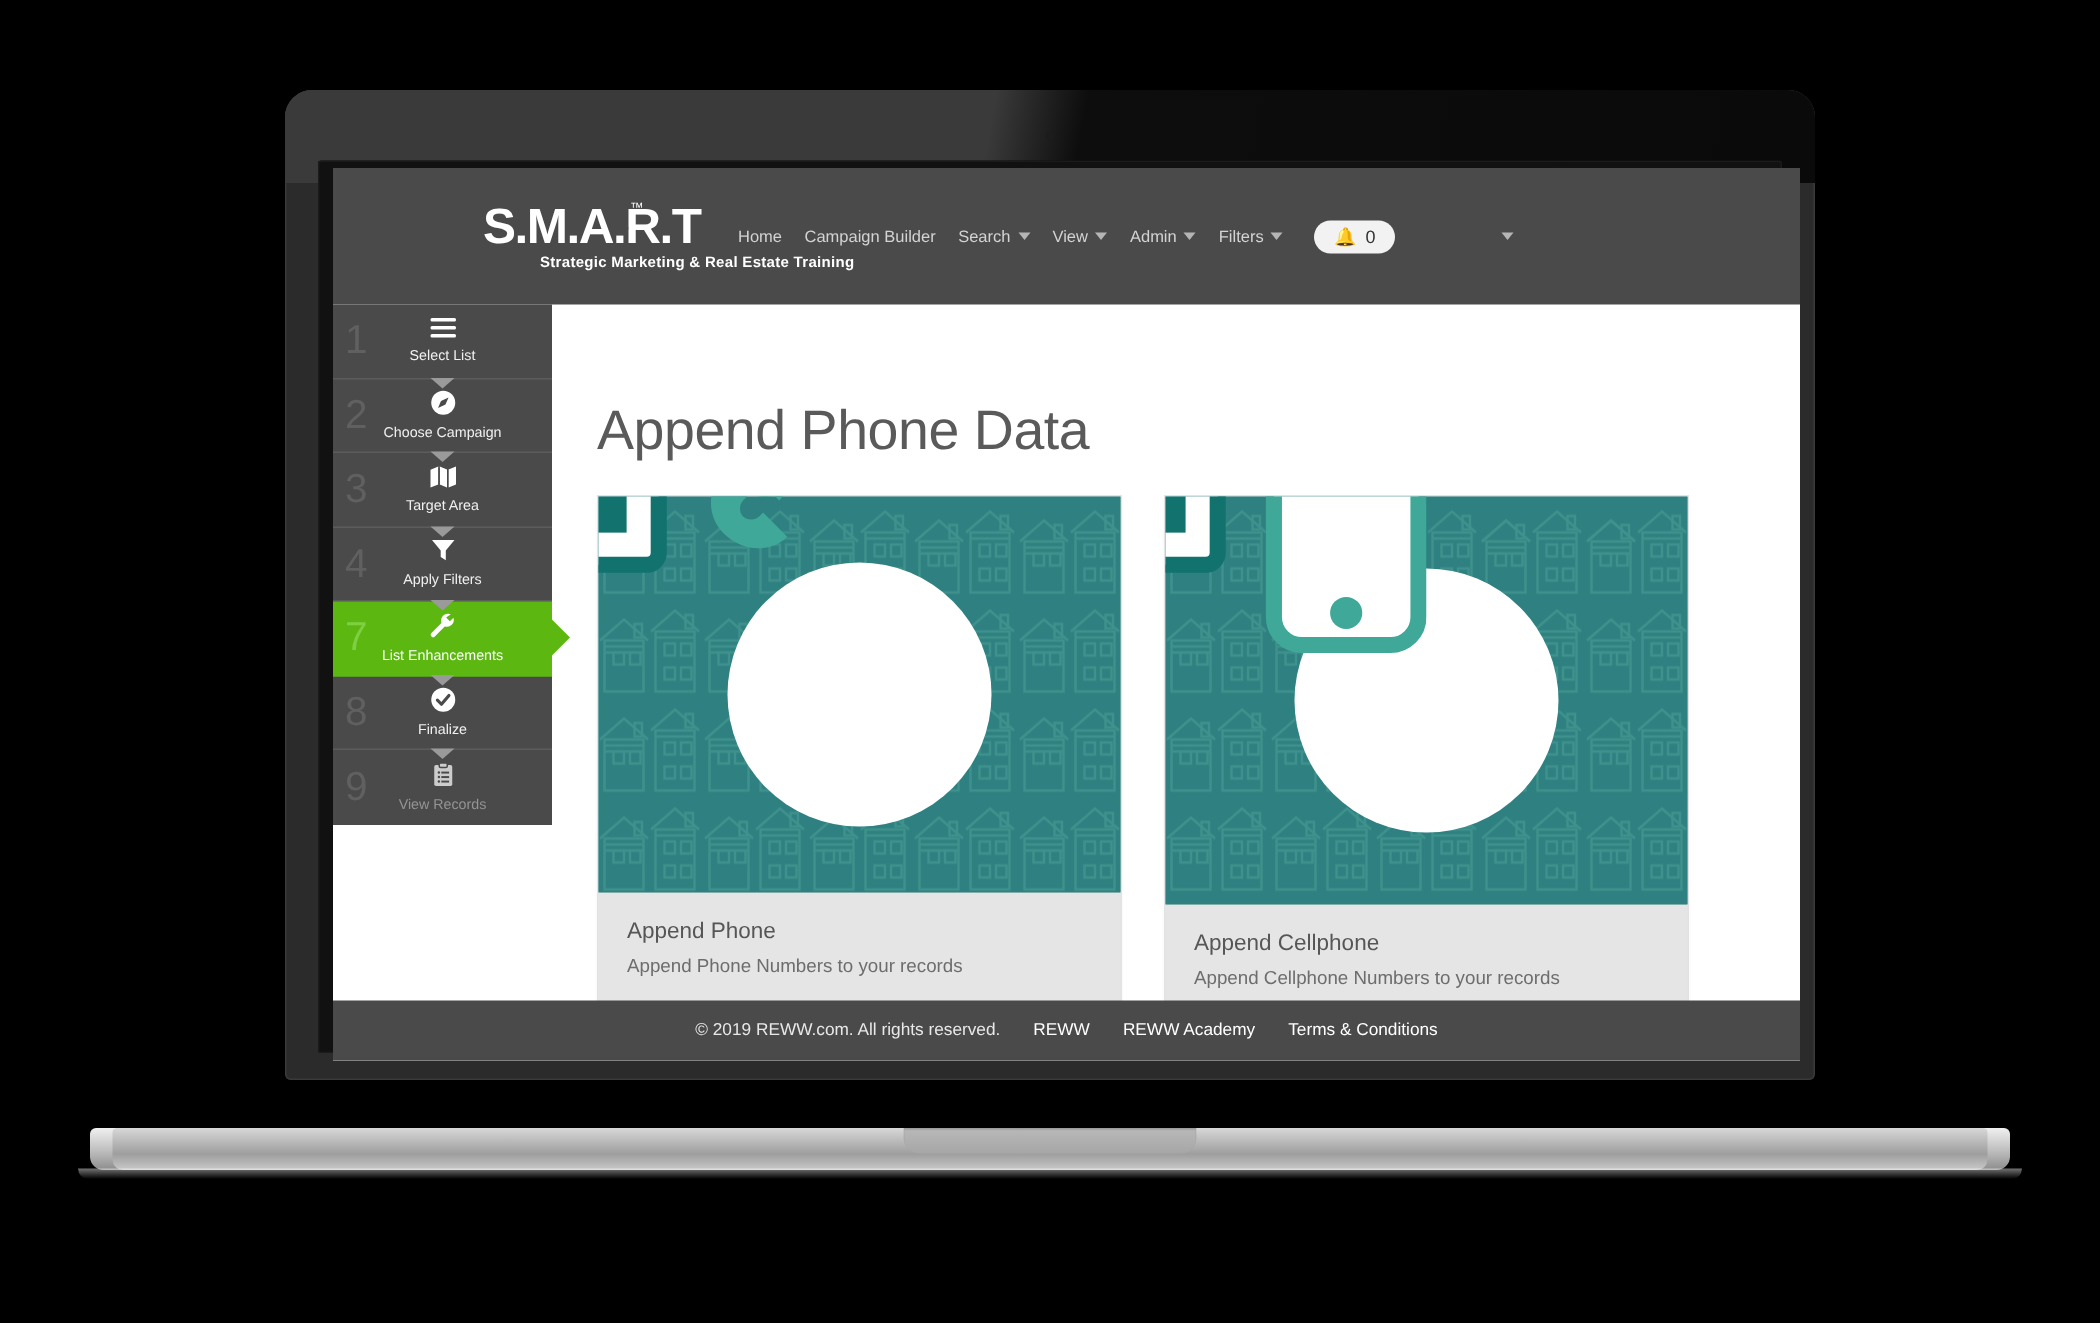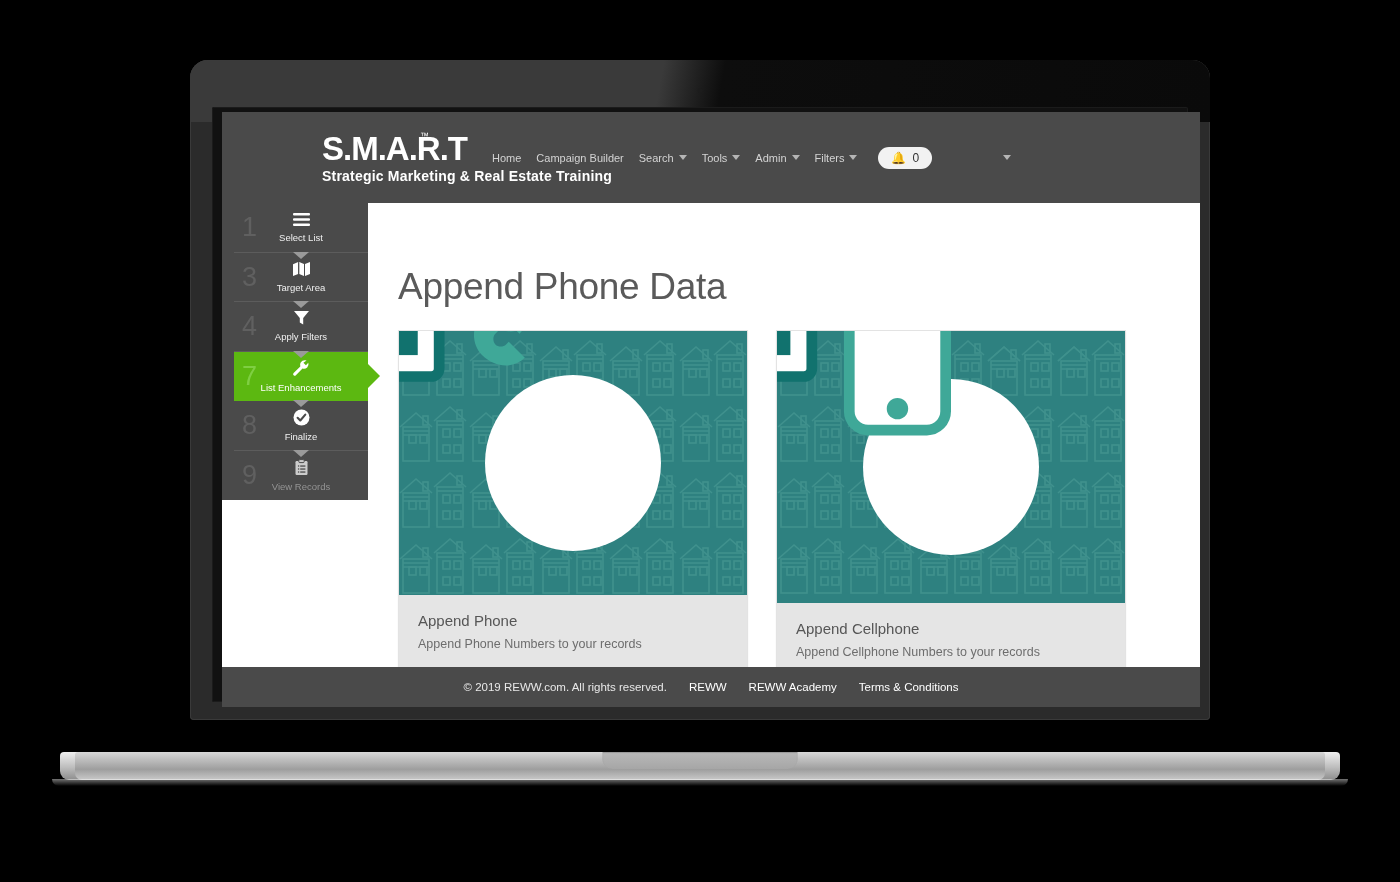--- a/index.html
+++ b/index.html
@@ -84,22 +84,22 @@
   .logo-tm {
     position: absolute; right: -9px; top: 0;
     font-size: 9px; font-weight: normal; letter-spacing: 0;
   }
   .logo-amp {
     position: absolute; left: 83px; top: 3px;
     font-size: 20px; font-weight: bold; color: #4a4a4a;
     z-index: 2;
   }
   .logo-sub {
-    color: #fff; font-size: 14px; font-weight: bold;
-    letter-spacing: .2px; margin-top: 3px; white-space: nowrap;
+    color: #fff; font-size: 10px; font-weight: bold;
+    letter-spacing: .2px; margin-top: 3px; white-space: nowrap; margin-left: 38px;
   }
   .nav { display: flex; align-items: center; gap: 15px; margin-left: 72px; }
   .nav-item {
     color: #d3d3d3; font-size: 11px; white-space: nowrap;
     display: flex; align-items: center; gap: 5px; cursor: pointer;
   }
   .caret {
     width: 0; height: 0; border-left: 4px solid transparent;
     border-right: 4px solid transparent; border-top: 5px solid #b5b5b5;
   }
@@ -117,21 +117,21 @@
 
   
   .sidebar {
     width: 146px; flex: 0 0 146px;
     background: #4a4a4a;
     align-self: flex-start;
   }
   .step {
     position: relative; height: 49.5px;
     border-bottom: 1px solid #5c5c5c;
-    display: flex; align-items: center; cursor: pointer; margin-left: 12px;
+    display: flex; align-items: center; cursor: pointer;
   }
   .step:last-child { border-bottom: none; }
   .step-num {
     position: absolute; left: 8px; top: 50%; transform: translateY(-50%);
     font-size: 27px; color: #606060; line-height: 1;
   }
   .step-body {
     width: 100%; display: flex; flex-direction: column;
     align-items: center; justify-content: center; gap: 2px;
   }
@@ -229,21 +229,21 @@
           <span>Home</span>
         </div>
         <div class="nav-item">
           <span>Campaign Builder</span>
         </div>
         <div class="nav-item">
           <span>Search</span>
           <span class="caret"></span>
         </div>
         <div class="nav-item">
-          <span>Tools</span>
+          <span>View</span>
           <span class="caret"></span>
         </div>
         <div class="nav-item">
           <span>Admin</span>
           <span class="caret"></span>
         </div>
         <div class="nav-item">
           <span>Filters</span>
           <span class="caret"></span>
         </div>
@@ -272,20 +272,33 @@
                     <rect x="1" y="1" width="17" height="2.4" rx="1"></rect>
                     <rect x="1" y="6.3" width="17" height="2.4" rx="1"></rect>
                     <rect x="1" y="11.6" width="17" height="2.4" rx="1"></rect>
                   </g>
                 </svg>
             </span>
             <span class="step-label">Select List</span>
           </div>
         </div>
 
+        <div class="step">
+          <span class="step-connector"></span>
+          <span class="step-num">2</span>
+          <div class="step-body">
+            <span class="step-icon">
+              <svg width="17" height="17" viewBox="0 0 17 17">
+                  <circle cx="8.5" cy="8.5" r="8" fill="#fff"></circle>
+                  <path d="M12 5 L7 7.4 L5 12 L10 9.6 Z" fill="#4a4a4a"></path>
+                </svg>
+            </span>
+            <span class="step-label">Choose Campaign</span>
+          </div>
+        </div>
 
         <div class="step">
           <span class="step-connector"></span>
           <span class="step-num">3</span>
           <div class="step-body">
             <span class="step-icon">
               <svg width="19" height="16" viewBox="0 0 19 16">
                   <path d="M1 3.2 L6.2 1 L6.2 13 L1 15 Z M7.2 1 L12 3 L12 15 L7.2 13 Z M13 3 L18 1 L18 13 L13 15 Z" fill="#fff"></path>
                   <path d="M6.7 1.6 L6.7 13.6 M12.5 3 L12.5 15" stroke="#4a4a4a" stroke-width=".9"></path>
                 </svg>

